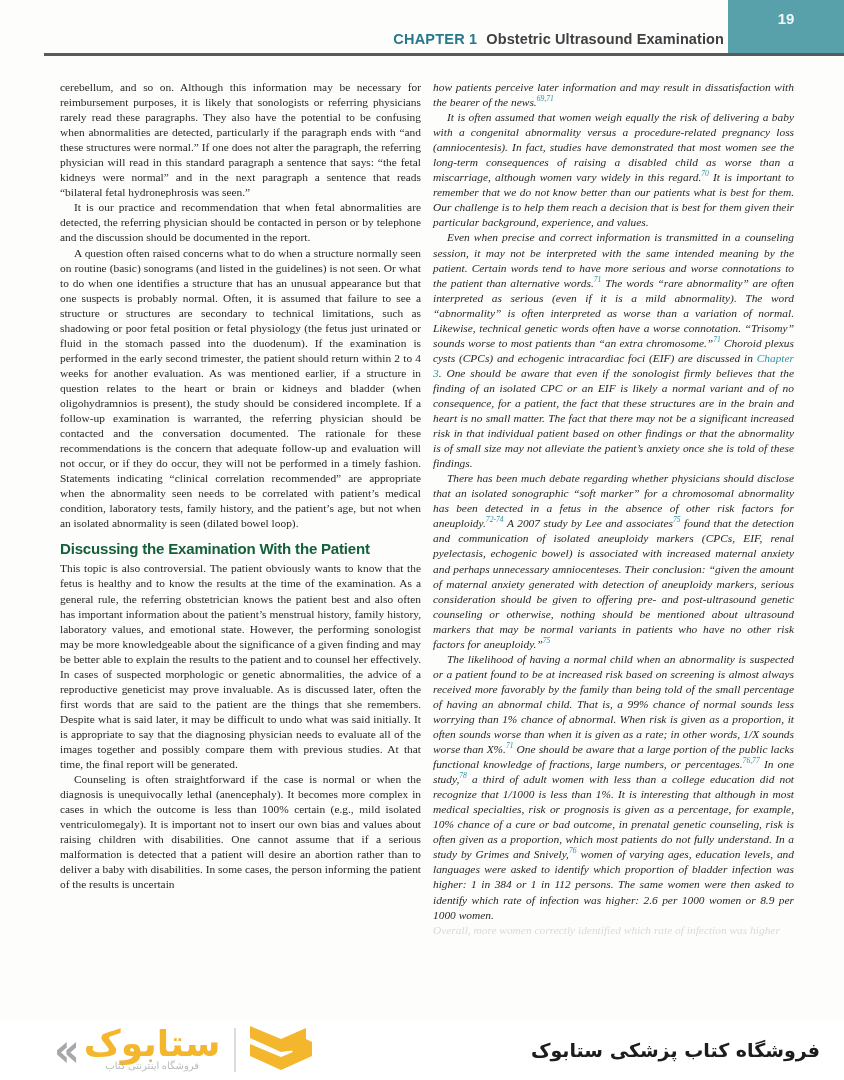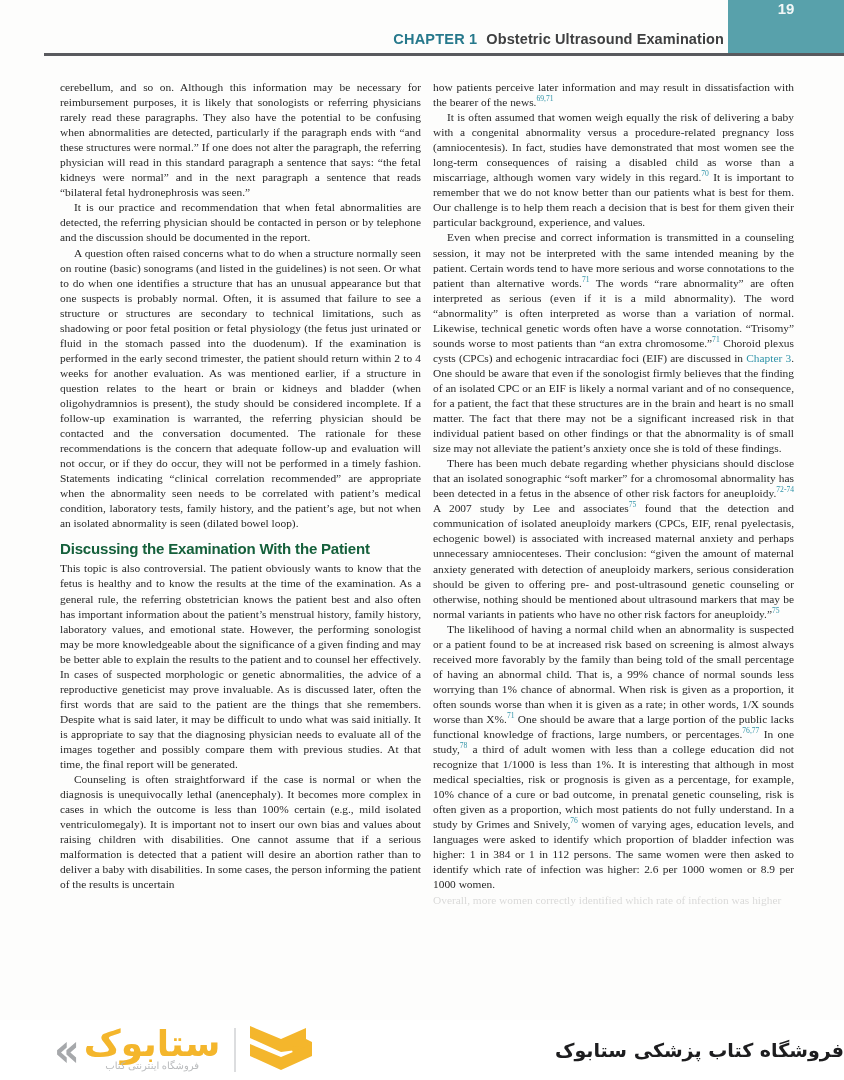--- a/index.html
+++ b/index.html
@@ -2,33 +2,33 @@
 <html lang="en"><head>
 <meta charset="utf-8">
 <style>
   html,body{margin:0;padding:0;}
   body{width:844px;height:1080px;background:#fff;position:relative;overflow:hidden;
        font-family:"Liberation Serif",serif;}
   .page{position:absolute;inset:0;background:#fdfdfc;}
 
   
   .pagenum-box{position:absolute;left:728px;top:0;width:116px;height:53px;background:#58a1ab;
-    display:flex;align-items:flex-start;justify-content:center;box-sizing:border-box;padding-bottom:17px;}
+    display:flex;align-items:center;justify-content:center;box-sizing:border-box;padding-bottom:17px;}
   .pagenum-box .num{color:#f2f7f7;font-family:"Liberation Sans",sans-serif;font-weight:bold;font-size:15px;}
   .header-line{position:absolute;top:31px;left:16px;width:708px;text-align:right;
     font-family:"Liberation Sans",sans-serif;font-size:14.5px;white-space:nowrap;}
   .chapter-label{color:#27798c;font-weight:bold;letter-spacing:.2px;}
   .chapter-title{color:#3f4041;font-weight:bold;margin-left:9px;letter-spacing:.1px;}
   .header-rule{position:absolute;top:53px;left:44px;right:0;height:2.5px;background:#595a5e;}
 
   
   .col{position:absolute;top:80px;width:361px;text-align:justify;color:#272727;
        font-size:11.4px;line-height:15.05px;hyphens:auto;-webkit-hyphens:auto;}
   .col-left{left:60px;}
-  .col-right{left:433px;}
+  .col-right{left:433px;font-style:italic;}
   .para{margin:0;}
   .para.indent{text-indent:14px;}
   .para.faded{opacity:.17;}
   h2.section-heading{font-family:"Liberation Sans",sans-serif;color:#15603b;font-weight:bold;
     font-size:15.5px;line-height:17px;margin:9px 0 4px 0;letter-spacing:-.2px;transform:scaleX(.97);
     transform-origin:left;text-align:left;}
   sup.ref{color:#2f93a8;font-size:7.6px;line-height:0;letter-spacing:0;}
   .xref{color:#2f93a8;}
 
   .fade-out{position:absolute;left:0;top:972px;width:844px;height:50px;pointer-events:none;
@@ -39,21 +39,21 @@
     display:flex;align-items:center;}
   .logo-group{display:flex;align-items:center;margin-left:54px;}
   .logo-chevrons{color:#a6a8ab;font-family:"DejaVu Sans",sans-serif;font-weight:bold;
     font-size:40px;line-height:36px;margin-right:4px;transform:scaleY(1.15);}
   .logo-text-block{display:flex;flex-direction:column;align-items:center;}
   .brand-script{color:#f4b62c;font-family:"DejaVu Sans",sans-serif;font-weight:bold;
     font-size:36px;line-height:28px;direction:rtl;}
   .tagline{color:#b8babc;font-family:Liberation Serif, serif;font-size:10px;direction:rtl;margin-top:2px;}
   .logo-divider{width:2px;height:44px;background:#dcdddf;margin:0 12px 0 14px;}
   .emblem{width:66px;height:52px;}
-  .right-group{margin-left:auto;margin-right:0;display:flex;flex-direction:column;align-items:center;}
+  .right-group{margin-left:auto;margin-right:24px;display:flex;flex-direction:column;align-items:center;}
   .persian-title{font-family:"DejaVu Sans",sans-serif;font-weight:bold;font-size:19px;
     color:#1d1d1f;direction:rtl;line-height:22px;}
   .site-url{font-family:"DejaVu Sans",sans-serif;font-weight:bold;font-size:24px;
     letter-spacing:7px;color:#2e2e30;margin-top:1px;white-space:nowrap;}
   .site-url .yellow{color:#f2b41e;}
   .site-url .dark{color:#2e2e30;}
 </style>
 </head>
 <body>
 

